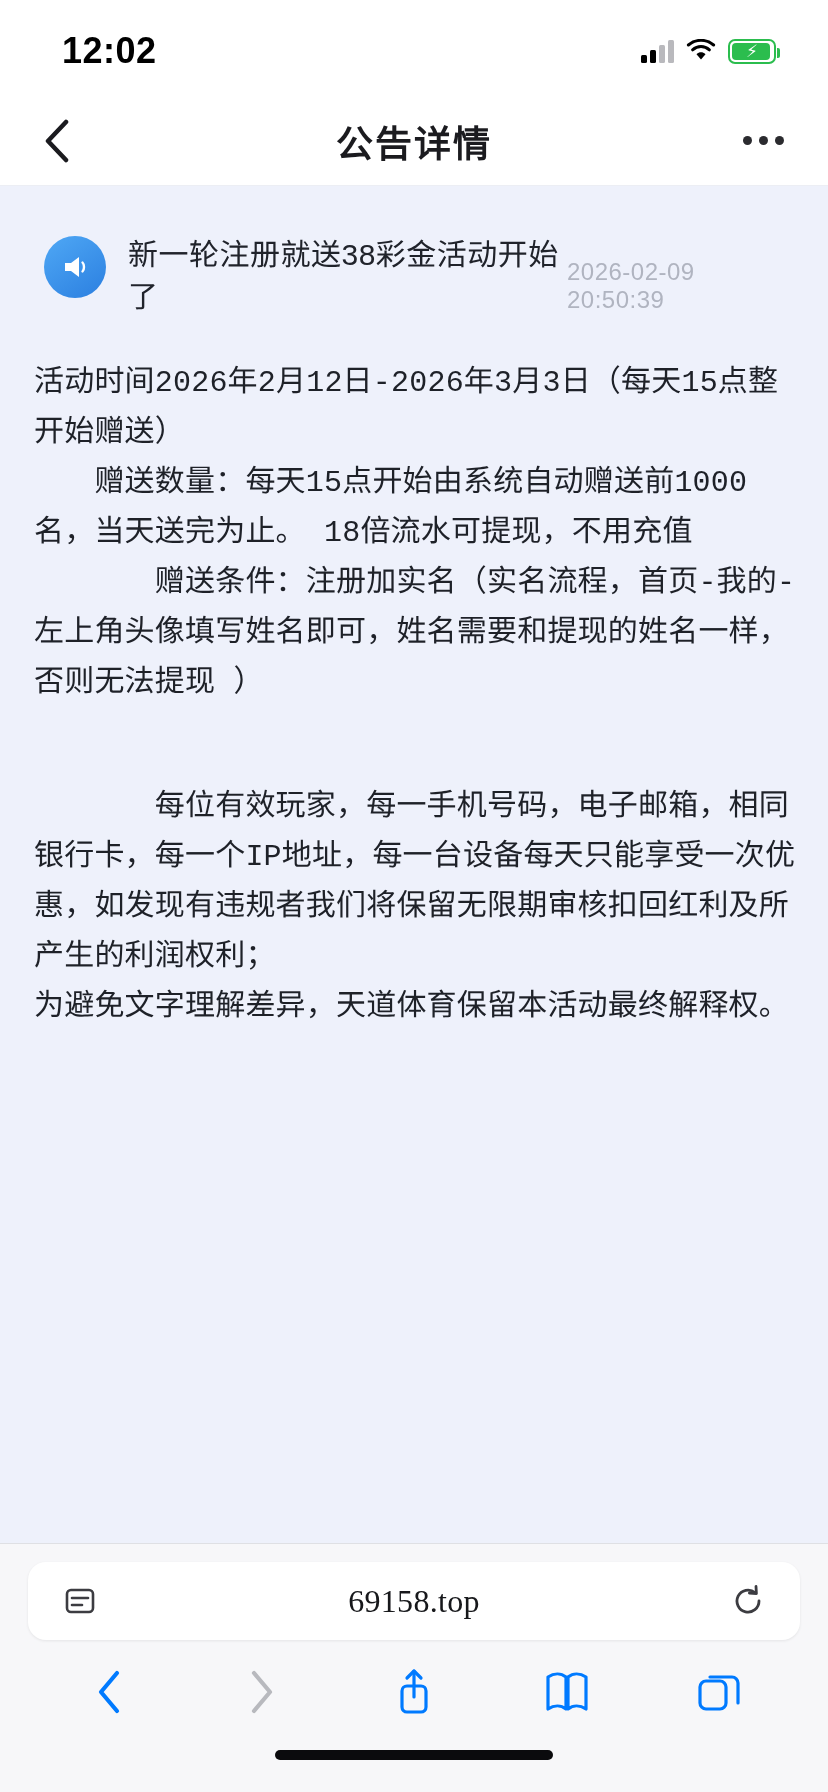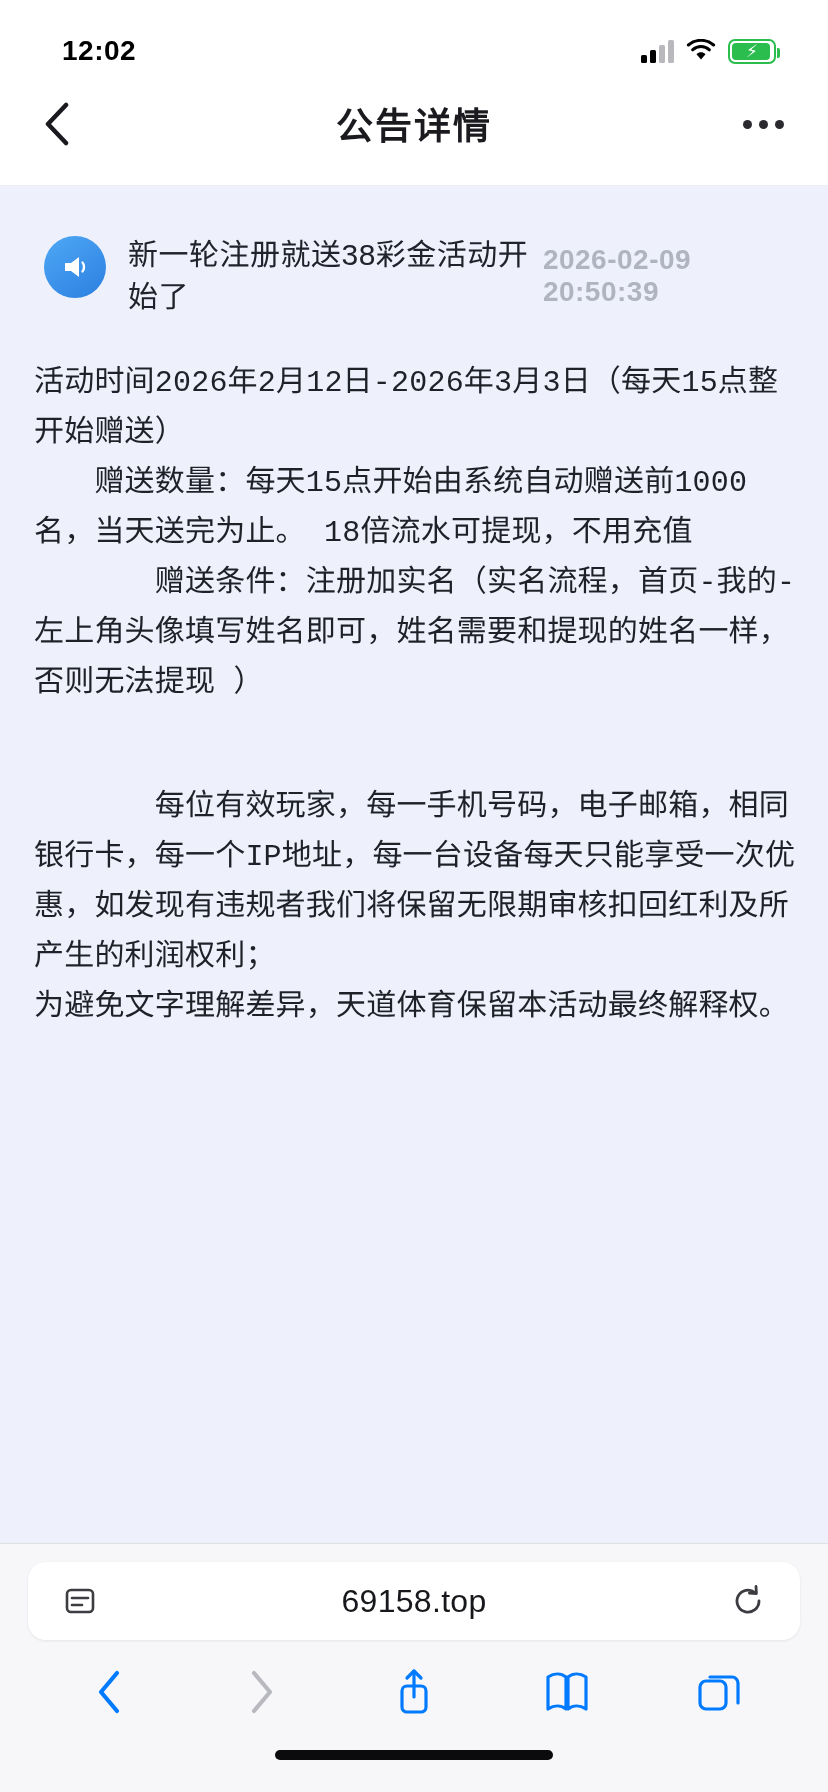--- a/index.html
+++ b/index.html
@@ -26,21 +26,21 @@
     height: 96px;
     background: #ffffff;
     display: flex;
     align-items: center;
     justify-content: space-between;
     padding: 0 52px 0 62px;
     box-sizing: border-box;
     flex: 0 0 auto;
   }
   .status-time {
-    font-size: 28px;
+    font-size: 36px;
     font-weight: 600;
     color: #000;
     letter-spacing: 0.5px;
     margin-top: 6px;
   }
   .status-right {
     display: flex;
     align-items: center;
     gap: 12px;
     margin-top: 6px;
@@ -94,21 +94,21 @@
     font-size: 17px;
     line-height: 17px;
     text-align: center;
   }
 
   
   .nav-bar {
     height: 90px;
     background: #ffffff;
     display: flex;
-    align-items: flex-start;
+    align-items: center;
     justify-content: space-between;
     padding: 0 44px;
     box-sizing: border-box;
     flex: 0 0 auto;
     border-bottom: 1px solid #eceef4;
     gap: 29px;
   }
   .nav-back {
     width: 56px; height: 56px;
     display: flex; align-items: center; justify-content: flex-start;
@@ -155,25 +155,24 @@
   }
   .notice-icon svg { display: block; }
   .notice-head-text { display: flex; flex-direction: row; }
   .notice-title {
     font-size: 30px;
     color: #20232b;
     line-height: 42px;
     letter-spacing: 0.5px;
   }
   .notice-date {
-    font-size: 28px;
+    font-size: 24px;
     color: #b0b4c0;
-    margin-top: 10px;
+    margin-top: 24px;
     letter-spacing: 0.5px;
-    font-weight: bold;
   }
 
   .notice-body {
     padding: 40px 32px 0 34px;
     font-size: 30px;
     line-height: 50px;
     color: #1e2128;
     letter-spacing: 0.2px;
   }
   .notice-body p { margin: 0; font-family: Liberation Mono, monospace; }
@@ -190,20 +189,21 @@
   .url-row {
     height: 78px;
     background: #ffffff;
     border-radius: 18px;
     display: flex;
     align-items: center;
     justify-content: space-between;
     padding: 0 30px;
     box-sizing: border-box;
     box-shadow: 0 1px 3px rgba(0,0,0,0.08);
+    font-family: Liberation Serif, serif;
   }
   .url-text {
     font-size: 32px;
     color: #17181b;
     letter-spacing: 0.3px;
   }
   .url-left-icon, .url-right-icon {
     width: 44px; height: 44px;
     display: flex; align-items: center; justify-content: center;
     cursor: pointer;

